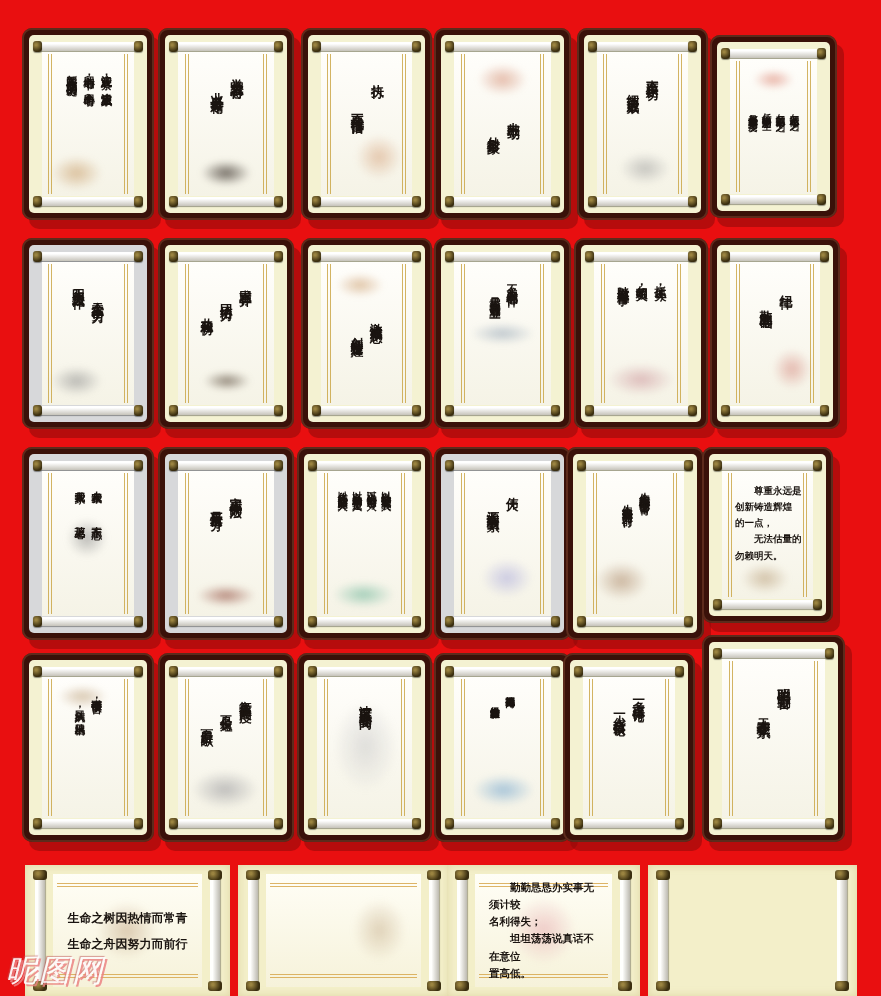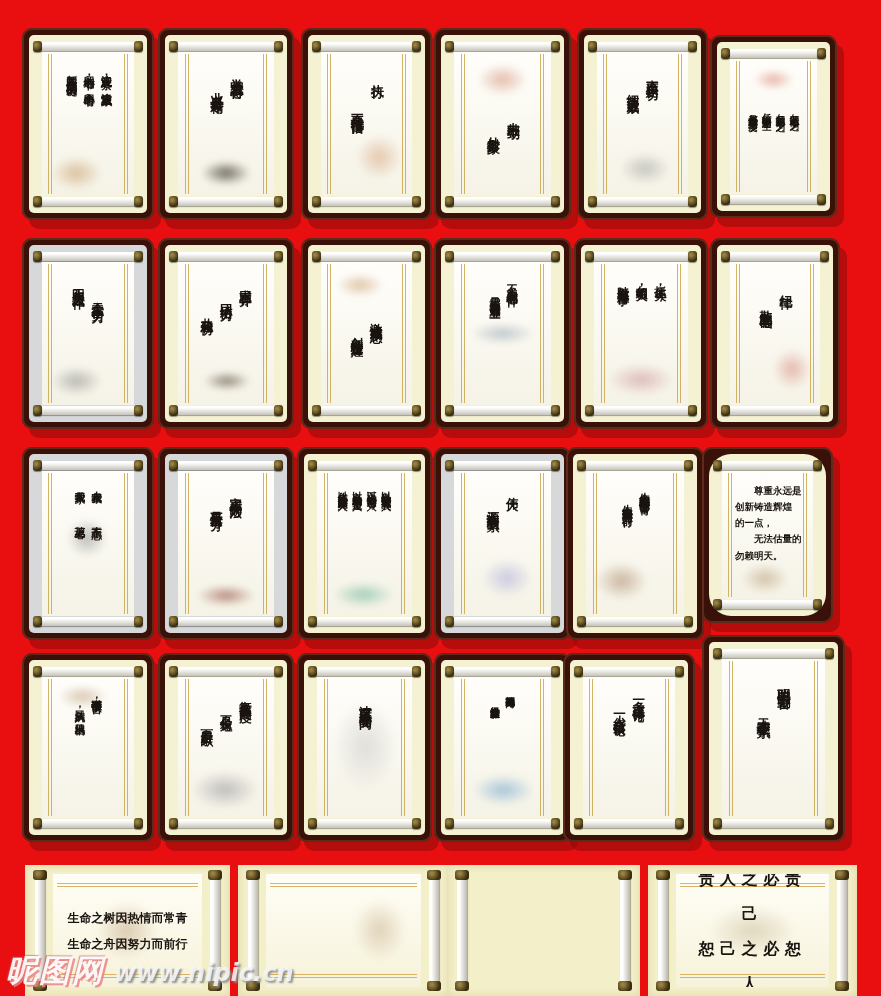--- a/index.html
+++ b/index.html
@@ -64,22 +64,22 @@
         border-top:1px solid #d8a84e; border-bottom:1px solid #d8a84e; }
   .glh.t{ top:8% } .glh.b{ bottom:8% }
   .htext{
     position:absolute; left:14px; right:14px; top:50%; transform:translateY(-50%);
     font-weight:700; color:var(--ink,#1a1410);
   }
   
   .art{ position:absolute; border-radius:50%; filter:blur(3px); }
   
   .wm{
-    position:absolute; left:6px; bottom:4px; display:flex; align-items:baseline; gap:9px;
-    font-style:italic; font-weight:700; pointer-events:none;justify-content:center;
+    position:absolute; left:6px; bottom:4px; display:flex; align-items:baseline; 
+    font-style:italic; font-weight:400; pointer-events:none;justify-content:center;
   }
   .wm .site{
     font-size:31px; letter-spacing:2px; color:rgba(255,255,255,.92);
     text-shadow:2px 2px 0 rgba(235,130,130,.85), -1px -1px 1px rgba(190,90,90,.6);
   }
   .wm .url{
     font-size:24px; color:rgba(245,245,245,.88);
     text-shadow:2px 2px 2px rgba(140,140,140,.9);
   }
   .idwm{
@@ -349,21 +349,21 @@
             <div class="gl r"></div>
             <div class="art" style="left: 0%; width: 72%; height: 36%; bottom: 6%; background: radial-gradient(closest-side, rgba(160, 120, 85, 0.5), rgba(0, 0, 0, 0) 74%);"></div>
             <div class="vtext" style="top: 12px; font-size: 11px; letter-spacing: 0.12em;">
               <div class="vline">生命之树因热情而常青</div>
               <div class="vline">　生命之舟因努力而前行</div>
             </div>
           </div>
         </div>
       </div>
       <div class="sv" style="left: 702px; top: 447px; width: 131px; height: 176px;">
-        <div class="mat" style="background: rgb(244, 242, 210); border-radius: 22px;">
+        <div class="mat" style="background: rgb(244, 242, 210);">
           <div class="roller t"></div>
           <div class="roller b"></div>
           <div class="paper">
             <div class="gl l"></div>
             <div class="gl r"></div>
             <div class="art" style="left: 12%; width: 70%; height: 32%; bottom: 0%; background: radial-gradient(closest-side, rgba(175, 145, 105, 0.5), rgba(0, 0, 0, 0) 74%);"></div>
             <div class="htsm" style="top: 12px; font-size: 9.5px; line-height: 1.7;">
               <div>　　尊重永远是</div>
               <div>创新铸造辉煌</div>
               <div>的一点，</div>
@@ -479,32 +479,33 @@
         <div class="vroller r"></div>
         <div class="paper">
           <div class="glh t"></div>
           <div class="glh b"></div>
           <div class="art" style="left: 50%; width: 46%; height: 75%; top: 12%; background: radial-gradient(closest-side, rgba(185, 155, 115, 0.4), rgba(0, 0, 0, 0) 74%);"></div>
         </div>
       </div>
       <div class="hc" style="left: 447px; top: 865px; width: 193px; height: 131px;">
         <div class="vroller l"></div>
         <div class="vroller r"></div>
+        <div class="paper">
+          <div class="glh t"></div>
+          <div class="glh b"></div>
+          <div class="art" style="left: 18%; width: 64%; height: 80%; top: 10%; background: radial-gradient(closest-side, rgba(225, 150, 160, 0.45), rgba(0, 0, 0, 0) 74%);"></div>
+          <div class="htext" style="font-size: 10.5px; line-height: 1.65; text-align: left;">
+            <div>　　勤勤恳恳办实事无须计较</div>
+            <div>名利得失；</div>
+            <div>　　坦坦荡荡说真话不在意位</div>
+            <div>置高低。</div>
+          </div>
+        </div>
       </div>
       <div class="hc" style="left: 648px; top: 865px; width: 209px; height: 131px;">
         <div class="vroller l"></div>
         <div class="vroller r"></div>
-        <div class="paper">
-          <div class="glh t"></div>
-          <div class="glh b"></div>
-          <div class="art" style="left: 12%; width: 76%; height: 60%; top: 20%; background: radial-gradient(closest-side, rgba(185, 165, 125, 0.4), rgba(0, 0, 0, 0) 74%);"></div>
-          <div class="htext" style="font-size: 16px; line-height: 2.2; text-align: center; letter-spacing: 0.35em;">
-            <div>责人之必责己</div>
-            <div>恕己之必恕人</div>
-          </div>
-        </div>
       </div>
     </div>
   <div class="wm">
     <span class="site">昵图网</span>
-    <span class="url">www.nipic.cn</span>
   </div>
 </div>
 
 </body></html>

